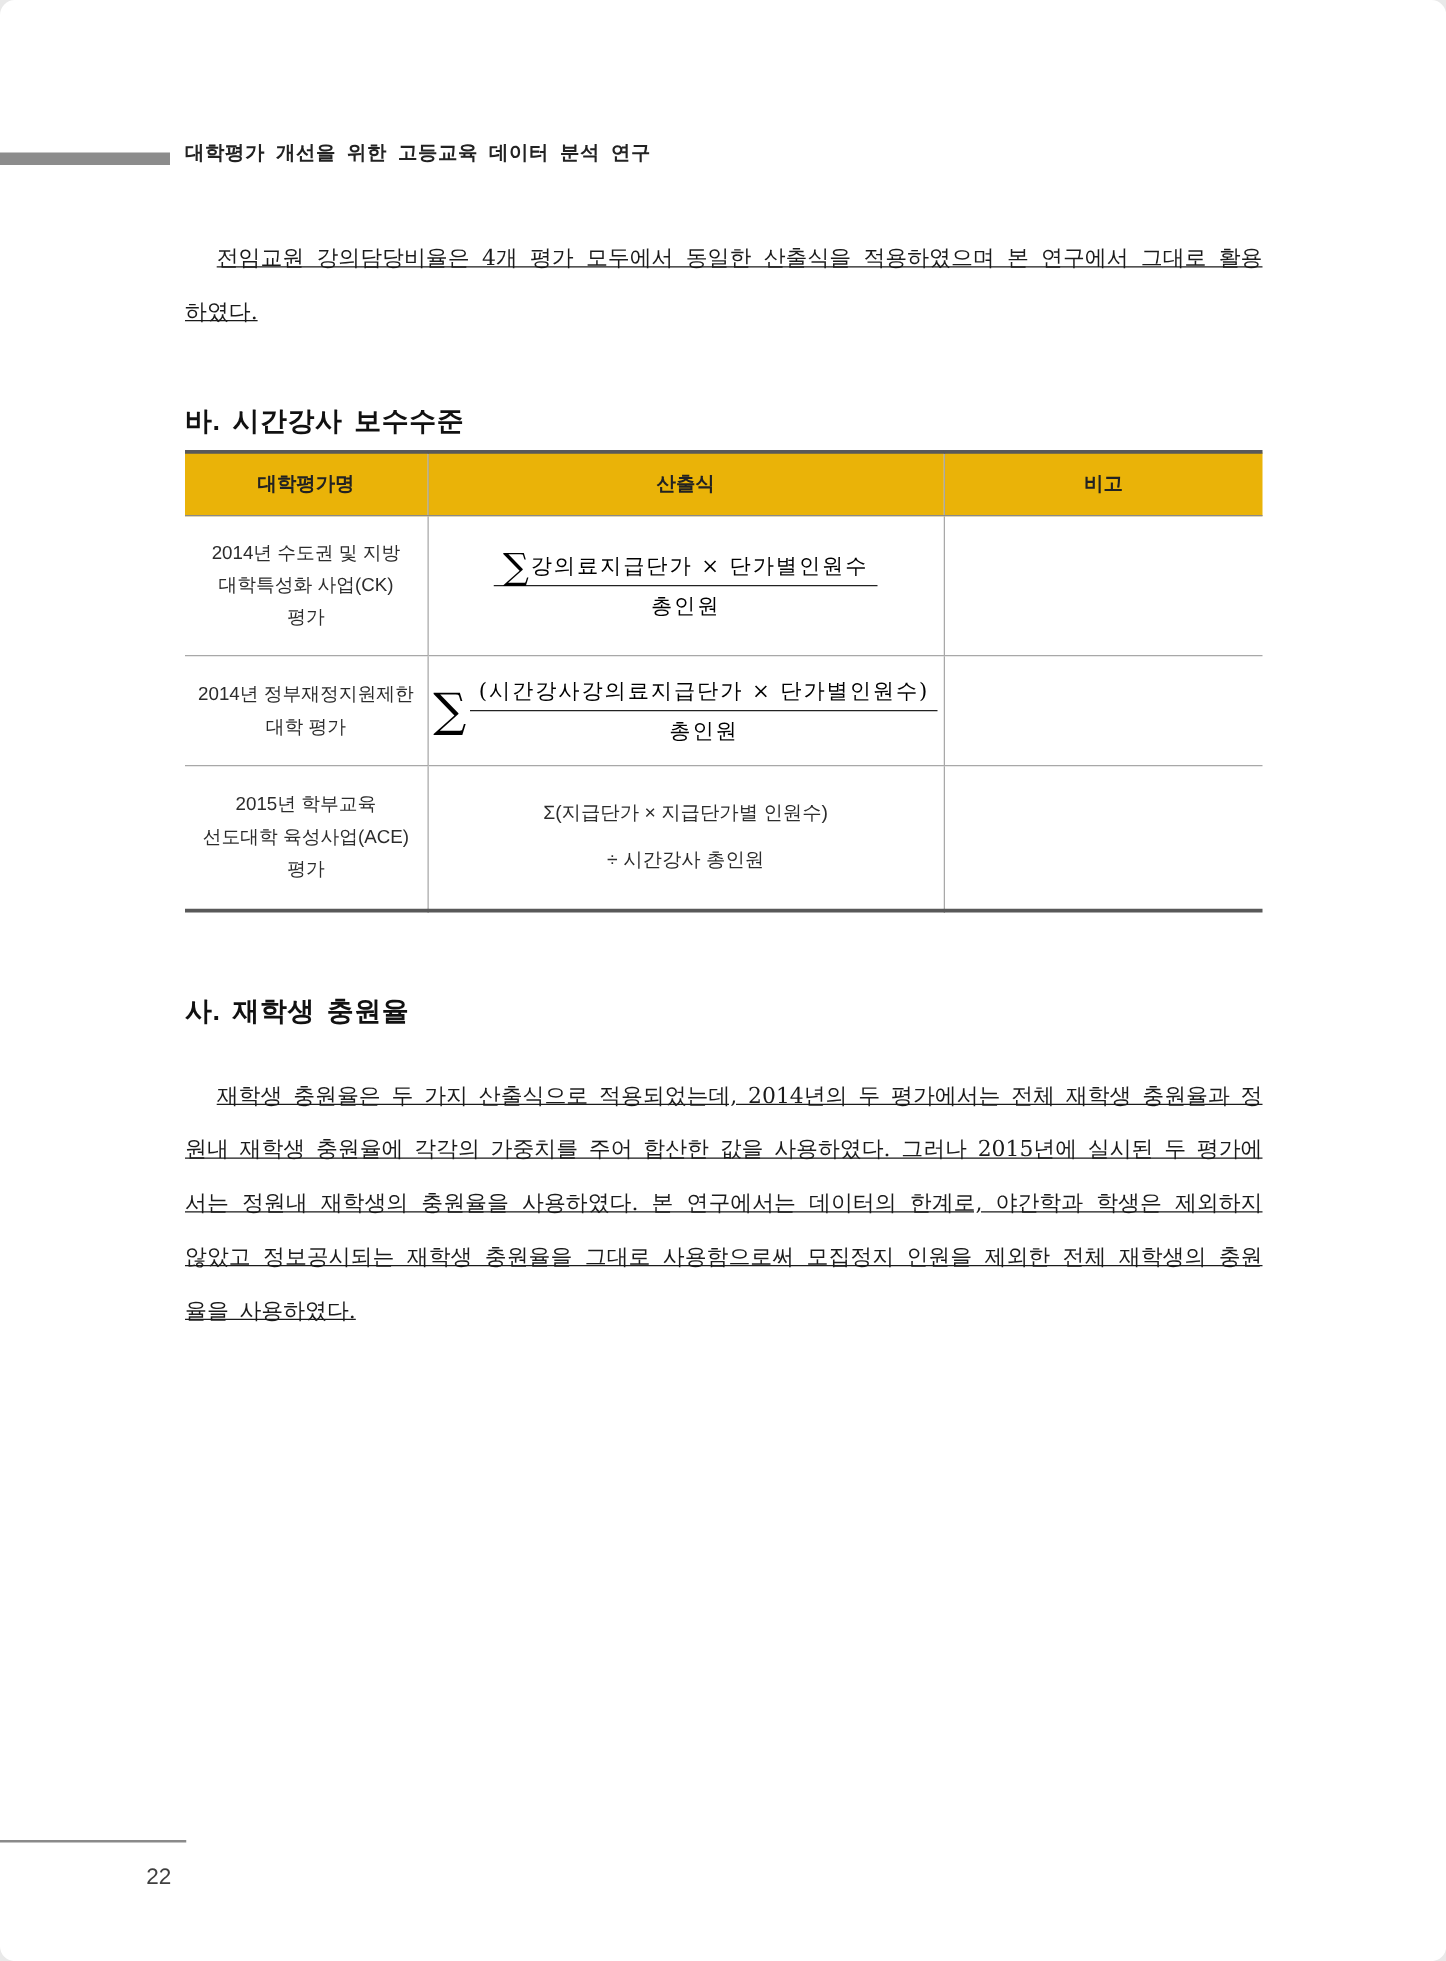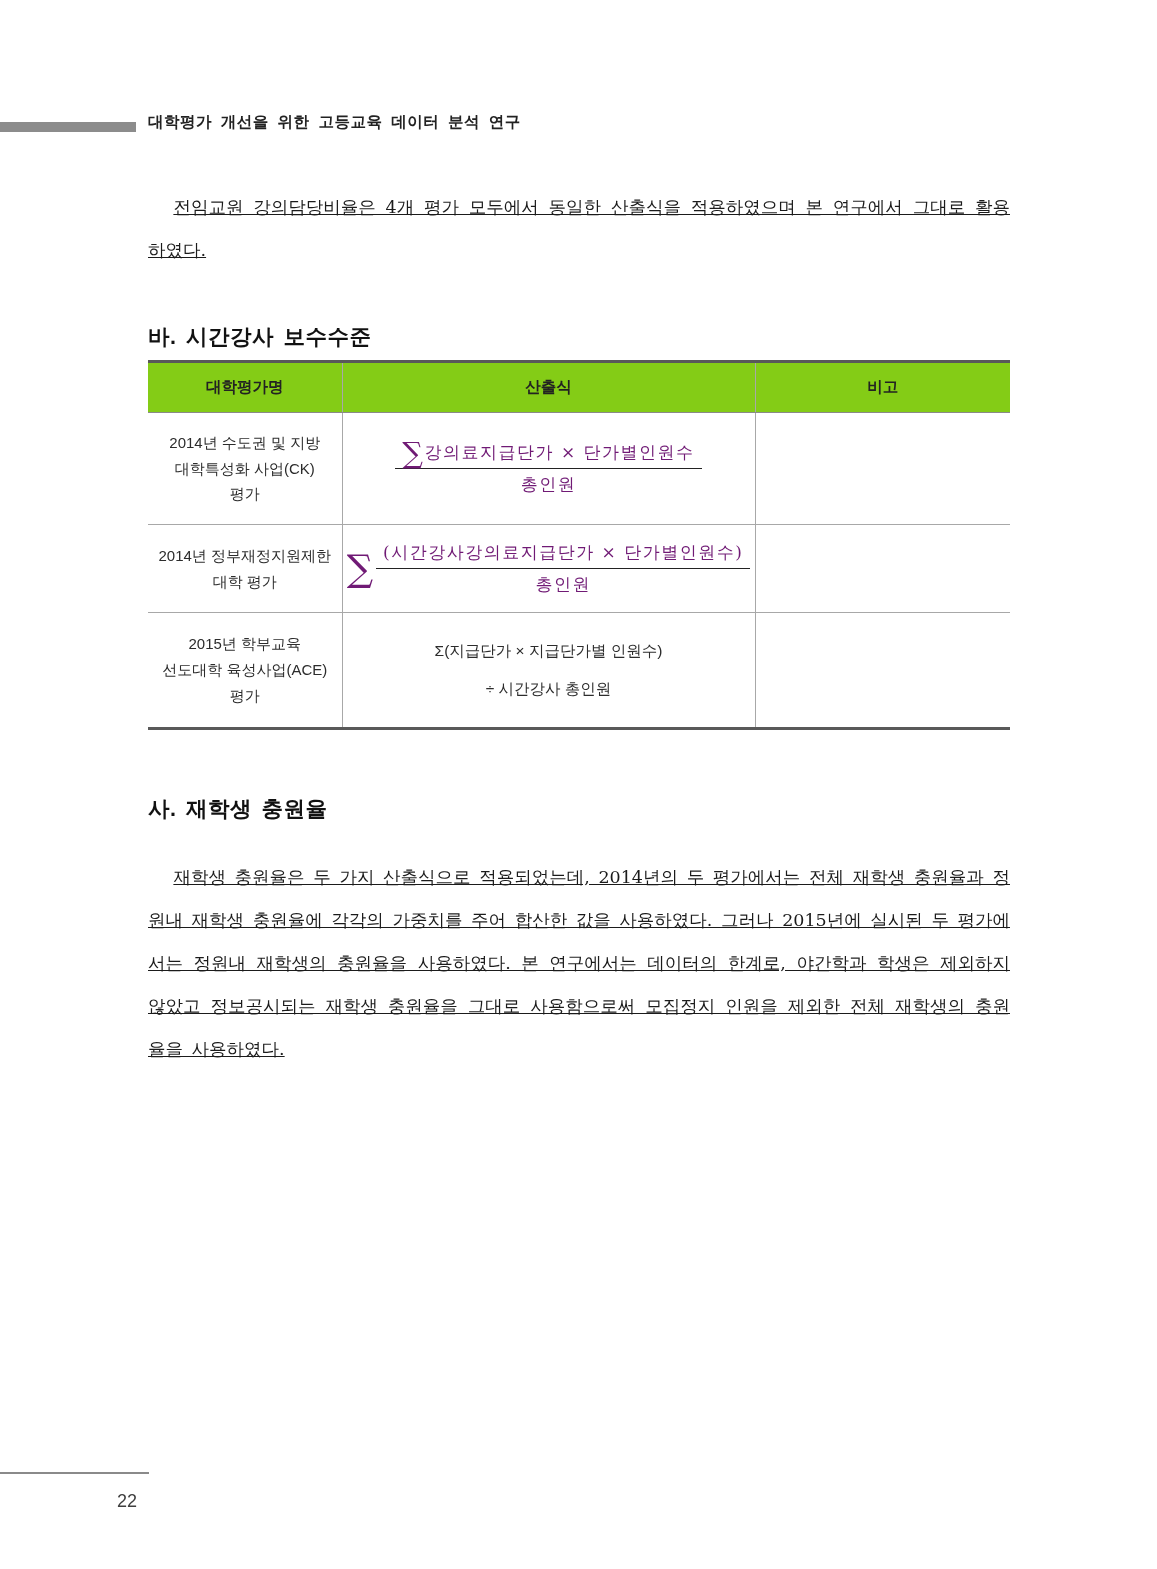--- a/index.html
+++ b/index.html
@@ -5,20 +5,21 @@
   html, body { margin: 0; padding: 0; background: #e9e9e9; }
   .page {
     position: relative;
     width: 1157px;
     height: 1569px;
     margin: 0 auto;
     background: #ffffff;
     font-family: "Liberation Sans", sans-serif;
     color: #1d1d1d;
     overflow: hidden;
+    border-radius: 12px;
   }
 
   
   .header-bar {
     position: absolute;
     left: 0; top: 122px;
     width: 136px; height: 10px;
     background: #8c8c8c;
   }
   .header-title {
@@ -74,21 +75,21 @@
     width: 862px;
     border-collapse: collapse;
     table-layout: fixed;
     border-top: 3px solid #595959;
     border-bottom: 3px solid #595959;
   }
   .formula-table col.c1 { width: 194px; }
   .formula-table col.c2 { width: 413px; }
   .formula-table col.c3 { width: 255px; }
   .formula-table th {
-    background: #84cc16;
+    background: #eab308;
     height: 47px;
     font-size: 15.5px;
     font-weight: bold;
     color: #222;
     border-bottom: 1px solid #8a8a8a;
   }
   .formula-table th + th, .formula-table td + td { border-left: 1px solid #a8a8a8; }
   .formula-table td {
     border-bottom: 1px solid #a8a8a8;
     vertical-align: middle;
@@ -106,21 +107,21 @@
     line-height: 1.72;
     font-size: 15px;
   }
   td.formula-cell { text-align: center; }
   .fwrap {
     display: flex;
     align-items: center;
     justify-content: center;
     font-family: "DejaVu Serif", "Liberation Serif", serif;
     font-size: 17px;
-    color: #701a75;
+    color: #000000;
   }
   .sigma-out {
     font-size: 37px;
     line-height: 1;
     margin-right: 3px;
     font-family: "DejaVu Serif", serif;
   }
   .sigma-in {
     font-size: 29px;
     line-height: 0;

